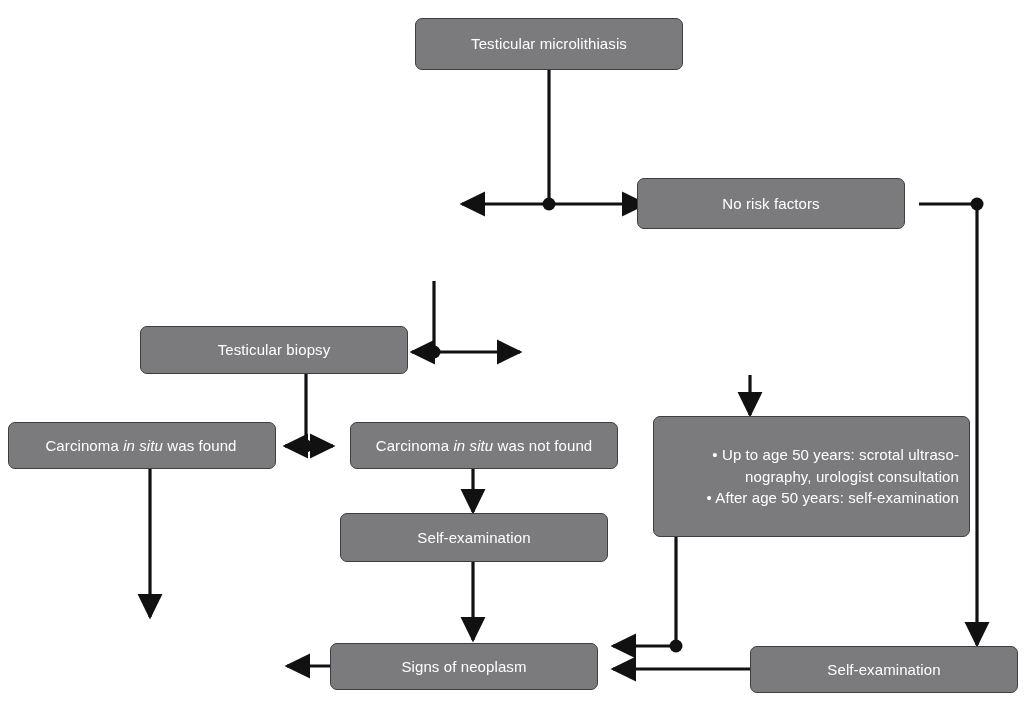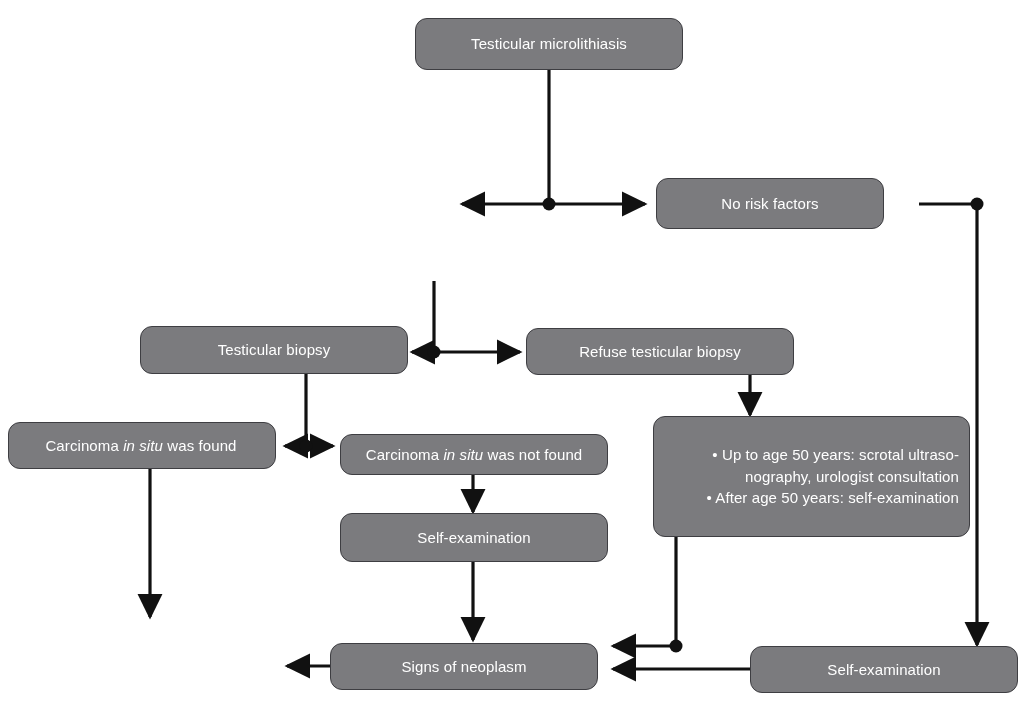--- a/index.html
+++ b/index.html
@@ -24,21 +24,21 @@
     top: 0;
     width: 1024px;
     height: 717px;
     pointer-events: none;
   }
   .node {
     position: absolute;
     box-sizing: border-box;
     background: #7b7b7e;
     border: 1.5px solid #3e3e42;
-    border-radius: 12px;
+    border-radius: 7px;
     color: #ffffff;
     display: flex;
     align-items: center;
     justify-content: center;
     text-align: center;
     font-size: 15px;
     line-height: 1.45;
     padding: 4px 10px;
     letter-spacing: 0.1px;
     z-index: 2;
@@ -115,37 +115,34 @@
       <circle cx="977" cy="204" r="6.5"></circle>
       <circle cx="676" cy="646" r="6.5"></circle>
     </g>
   </svg>
 
   <div class="node" style="left:415px; top:18px; width:268px; height:52px;">
     <span class="txt">Testicular microlithiasis</span>
   </div>
 
 
-  <div class="node" style="left:656px; top:178px; width:228px; height:51px;">
+  <div class="node" style="left:637px; top:178px; width:268px; height:51px;">
     <span class="txt">No risk factors</span>
   </div>
 
   <div class="node" style="left:140px; top:326px; width:268px; height:48px;">
     <span class="txt">Testicular biopsy</span>
   </div>
 
-  <div class="node" style="left:526px; top:328px; width:268px; height:47px;">
-    <span class="txt">Refuse testicular biopsy</span>
-  </div>
 
   <div class="node" style="left:8px; top:422px; width:268px; height:47px;padding-left:8px;">
     <span class="txt"><span>Carcinoma </span><i class="it">in situ</i><span> was found</span></span>
   </div>
 
-  <div class="node" style="left:340px; top:422px; width:268px; height:41px;margin-top:12px;">
+  <div class="node" style="left:350px; top:422px; width:268px; height:47px;">
     <span class="txt"><span>Carcinoma </span><i class="it">in situ</i><span> was not found</span></span>
   </div>
 
   <div class="node left-align" style="left:653px; top:416px; width:317px; height:121px;">
     <span class="txt">• Up to age 50 years: scrotal ultraso-
 nography, urologist consultation
 • After age 50 years: self-examination</span>
   </div>
 
   <div class="node" style="left:340px; top:513px; width:268px; height:49px;">

